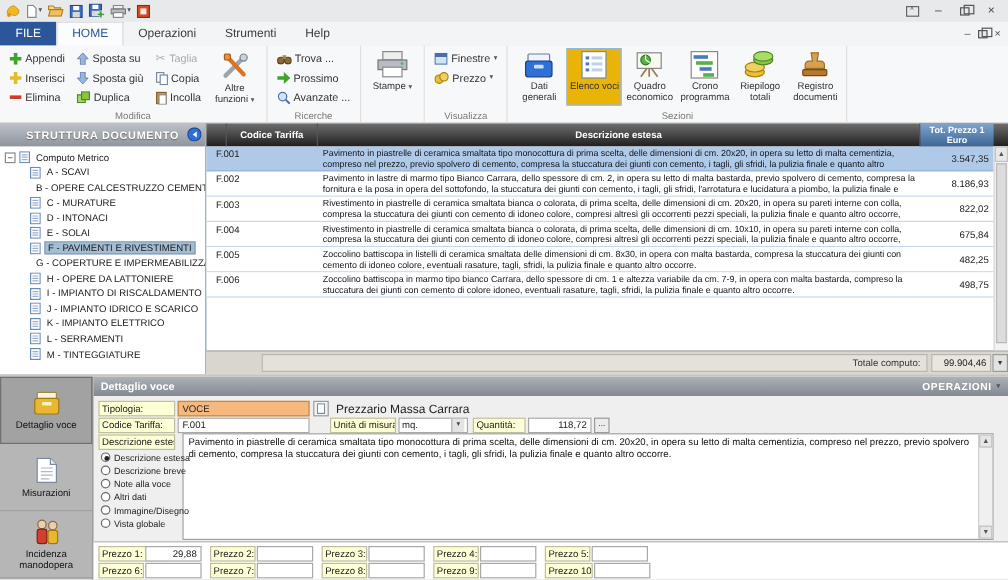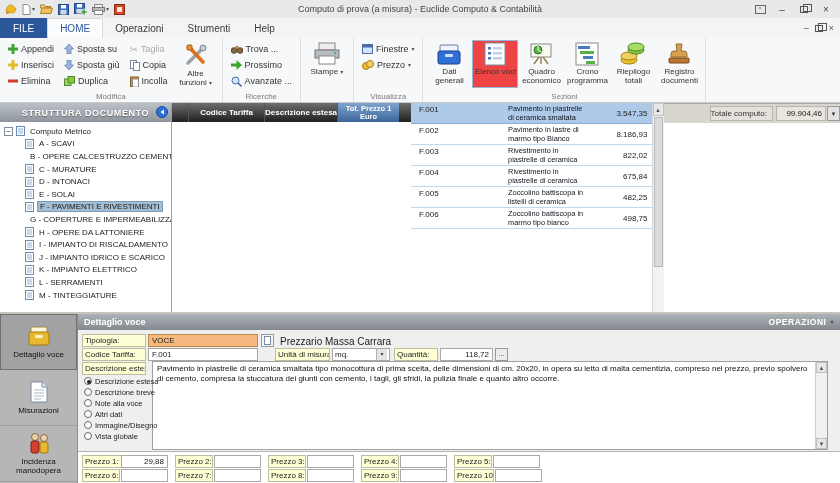--- a/index.html
+++ b/index.html
@@ -27,39 +27,39 @@
   .mdictrls{margin-left:auto;display:flex;align-items:center;gap:6px;padding-right:6px;color:#555;font-size:9px}
 
   
   .ribbon{position:absolute;top:38px;left:0;width:840px;height:65px;background:#f7f8f9;border-bottom:1px solid #c9c9c9;display:flex}
   .rgroup{position:relative;display:flex;align-items:flex-start;padding:2px 3px 13px 3px;border-right:1px solid #e0e0e0;height:100%}
   .rglabel{position:absolute;bottom:1px;left:0;right:0;text-align:center;font-size:8px;color:#7a7a7a;white-space:nowrap}
   .scol{display:flex;flex-direction:column;justify-content:flex-start;padding-top:1px}
   .sbtn{height:16px;display:flex;align-items:center;gap:3px;padding:0 4px;font-size:9px;color:#333;white-space:nowrap;border:1px solid transparent}
   .sbtn.disabled{color:#aaa}
   .bbtn{width:46px;min-height:48px;display:flex;flex-direction:column;align-items:center;justify-content:flex-start;gap:1px;padding:1px 1px;font-size:8px;text-align:center;color:#333;line-height:9px;border:1px solid transparent}
-  .bbtn.selected{background:#ef4444;border:1px solid #94b8dc}
+  .bbtn.selected{background:#eab308;border:1px solid #94b8dc}
   .bbtn .blabel{white-space:normal}
 
   
   .main{position:absolute;top:103px;left:0;width:840px;height:209px;background:#0c4a6e}
 
   
   .tree{position:absolute;left:0;top:0;width:172px;height:100%;background:#fff;border-right:1px solid #9aa0a6;overflow:hidden}
   .thead{height:19px;background:linear-gradient(#bcc1c8,#8e959d);display:flex;align-items:center;justify-content:center;position:relative;color:#fff;font-weight:bold;font-size:9px;letter-spacing:.6px;text-shadow:0 1px 1px #666}
   .pinbtn{position:absolute;right:3px;top:3px}
   .titem{height:12.6px;display:flex;align-items:center;gap:3px;font-size:8px;white-space:nowrap;overflow:hidden;color:#1a1a1a}
   .titem .lbl{padding:0 2px}
   .titem.sel .lbl{background:#a3bdd3;border:1px solid #7d9cb8}
   .troot{padding-left:4px}
   .tchild{padding-left:25px}
   .expander{width:9px;height:9px;border:1px solid #848a94;background:#fff;font-size:8px;line-height:7px;text-align:center;color:#333;flex:none}
 
   
-  .grid{position:absolute;left:172px;top:0;width:668px;height:100%;display:flex;background:#fff}
+  .grid{position:absolute;left:172px;top:0;width:668px;height:100%;display:flex;flex-direction:column;background:#fff}
   .ghead{display:flex;height:19px;background:linear-gradient(#6e6e6e,#1f1f1f);color:#fff;flex:none;padding-right:12px}
   .hstub{width:17px;border-right:1px solid #555}
   .hcode{width:76px;display:flex;align-items:center;justify-content:center;font-size:8px;font-weight:bold;border-right:1px solid #555}
   .hdesc{flex:1;display:flex;align-items:center;justify-content:center;font-size:8px;font-weight:bold;border-right:1px solid #555}
   .htot{width:61px;display:flex;flex-direction:column;align-items:center;justify-content:center;font-size:7.5px;font-weight:bold;line-height:8px;background:linear-gradient(#7fa3cc,#3c6698)}
   .gbody{flex:1;position:relative;overflow:hidden;padding-right:12px}
   .grow{display:flex;height:21px;border-bottom:1px solid #c2d8ee;background:#fff}
   .grow.sel{background:#aecae8;border-bottom:1px solid #88aed6}
   .gcode{width:93px;flex:none;font-size:8px;padding:2px 0 0 8px}
   .gdesc{flex:1;font-size:7.4px;line-height:9.2px;padding:1px 4px 0 4px;overflow:hidden;color:#10141c}
@@ -146,21 +146,20 @@
         </svg>
         <span class="caret">▾</span>
       </span>
     <span class="qbtn">
         <svg width="11" height="11">
           <rect x=".5" y=".5" width="10" height="10" fill="#d24a2a" stroke="#8a2a12"></rect>
           <rect x="3" y="3" width="5" height="5" fill="#f8e8e0"></rect>
         </svg>
       </span>
   </div>
-  <div class="wtitle">Computo di prova (a misura) - Euclide Computo &amp; Contabilità</div>
   <div class="wctrls">
     <span class="wc">
         <span class="ribopt">^</span>
       </span>
     <span class="wc">–</span>
     <span class="wc">
         <span class="restico"></span>
       </span>
     <span class="wc">×</span>
   </div>

